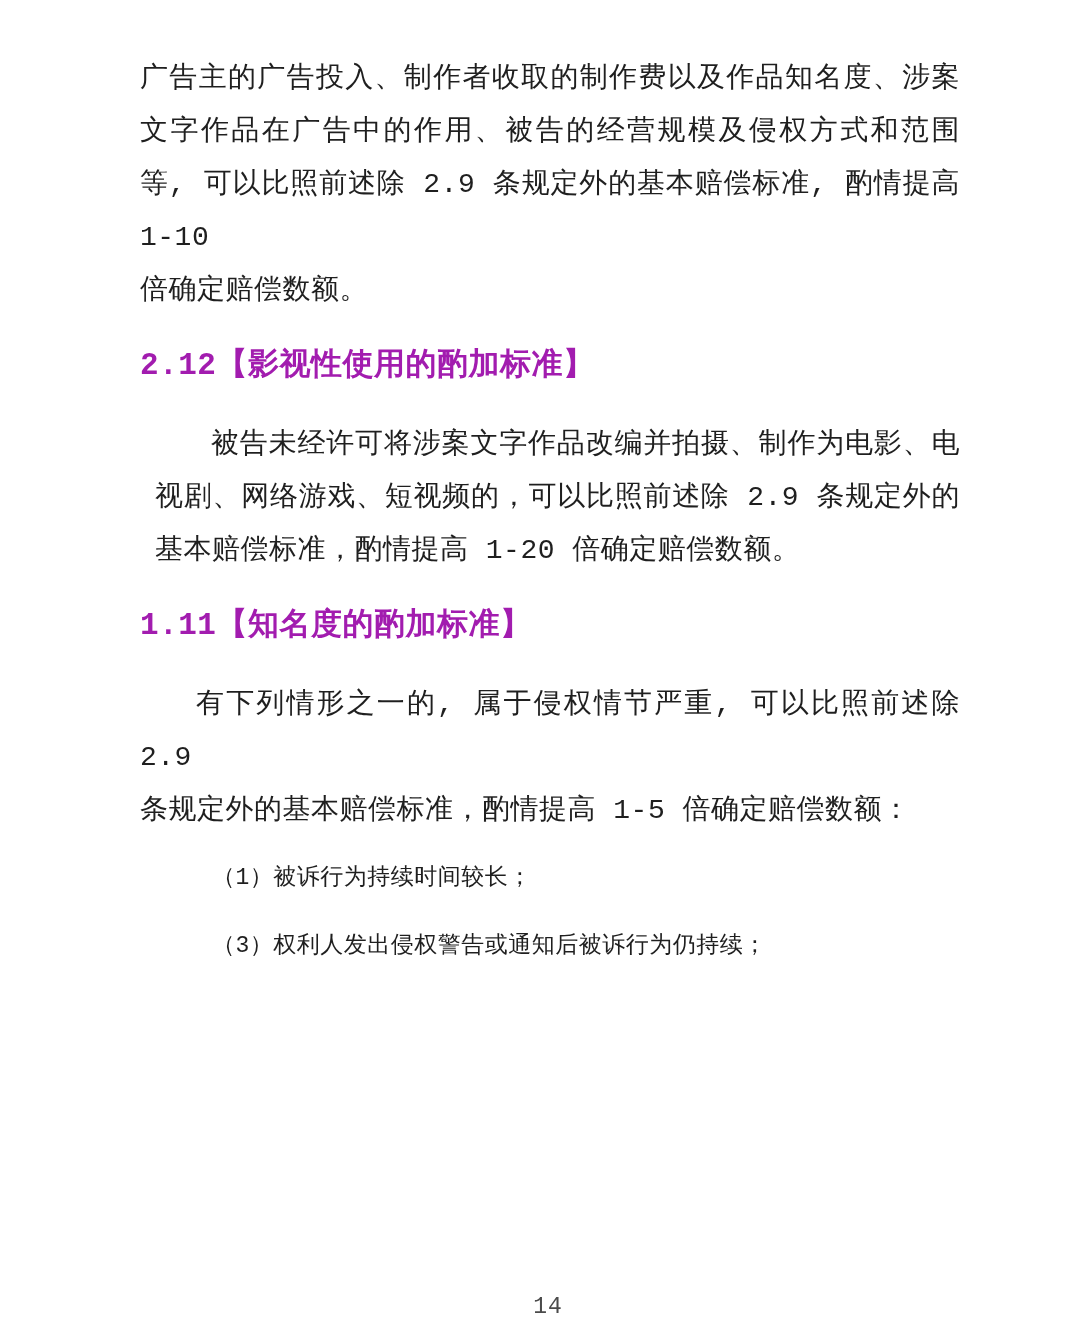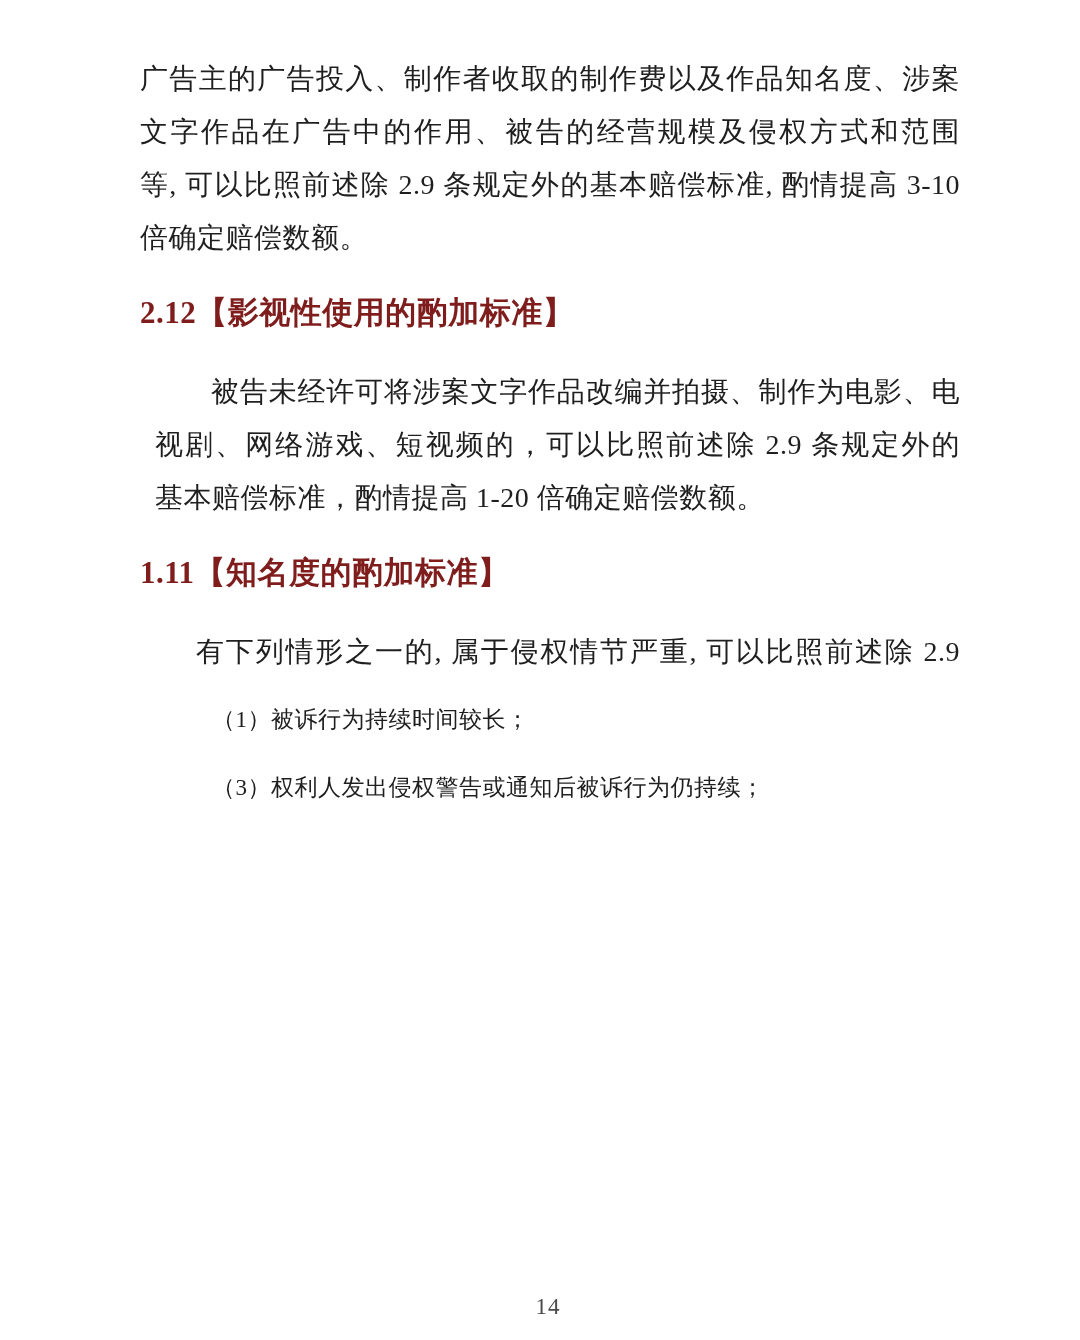--- a/index.html
+++ b/index.html
@@ -3,21 +3,21 @@
 <meta charset="utf-8">
 <style>
   html, body { margin: 0; padding: 0; background: #ffffff; }
 
   .page {
     position: relative;
     width: 1080px;
     height: 1340px;
     background: #ffffff;
     overflow: hidden;
-    font-family: Liberation Serif, serif;
+    font-family: Liberation Mono, monospace;
     color: #1f1f1f;
     -webkit-font-smoothing: antialiased;
   }
 
   .content {
     position: absolute;
     left: 140px;
     top: 52px;
     width: 820px;
   }
@@ -37,21 +37,21 @@
   }
   .line.last { text-align-last: left; }
   .line.indent { text-indent: 56px; }
 
   .heading {
     font-size: 31px;
     font-weight: 700;
     line-height: 53px;
     margin: 22px 0 26px 0;
     letter-spacing: 0.5px;
-    color: #7f1d1d;
+    color: #a21caf;
   }
 
   .list-item {
     font-size: 23px;
     line-height: 53px;
     padding-left: 72px;
     margin-top: 15px;
     letter-spacing: 0.5px;
   }
 
@@ -69,32 +69,33 @@
   }
 </style>
 </head>
 <body>
 
 <div class="page">
   <div class="content">
       <div class="paragraph">
         <div class="line">广告主的广告投入、制作者收取的制作费以及作品知名度、涉案</div>
         <div class="line">文字作品在广告中的作用、被告的经营规模及侵权方式和范围</div>
-        <div class="line">等, 可以比照前述除 2.9 条规定外的基本赔偿标准, 酌情提高 3-10</div>
+        <div class="line">等, 可以比照前述除 2.9 条规定外的基本赔偿标准, 酌情提高 1-10</div>
         <div class="line last">倍确定赔偿数额。</div>
       </div>
       <div class="heading">2.12【影视性使用的酌加标准】</div>
       <div class="paragraph inset">
         <div class="line indent">被告未经许可将涉案文字作品改编并拍摄、制作为电影、电</div>
         <div class="line">视剧、网络游戏、短视频的，可以比照前述除 2.9 条规定外的</div>
         <div class="line last">基本赔偿标准，酌情提高 1-20 倍确定赔偿数额。</div>
       </div>
       <div class="heading">1.11【知名度的酌加标准】</div>
       <div class="paragraph">
         <div class="line indent">有下列情形之一的, 属于侵权情节严重, 可以比照前述除 2.9</div>
+        <div class="line last">条规定外的基本赔偿标准，酌情提高 1-5 倍确定赔偿数额：</div>
       </div>
       <div class="list-item">（1）被诉行为持续时间较长；</div>
       <div class="list-item">（3）权利人发出侵权警告或通知后被诉行为仍持续；</div>
     </div>
   <div class="footer">
     <span class="page-number">14</span>
   </div>
 </div>
 
 </body></html>

